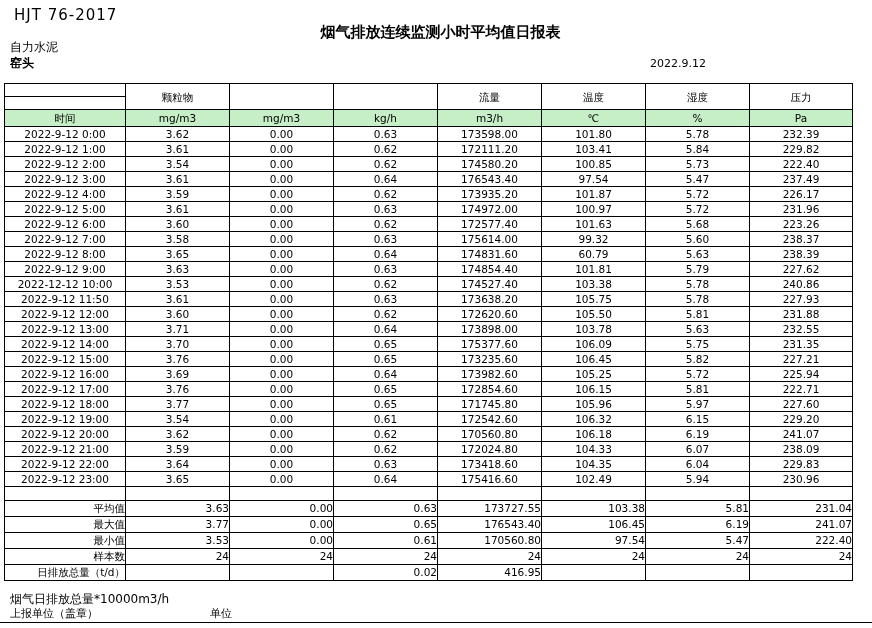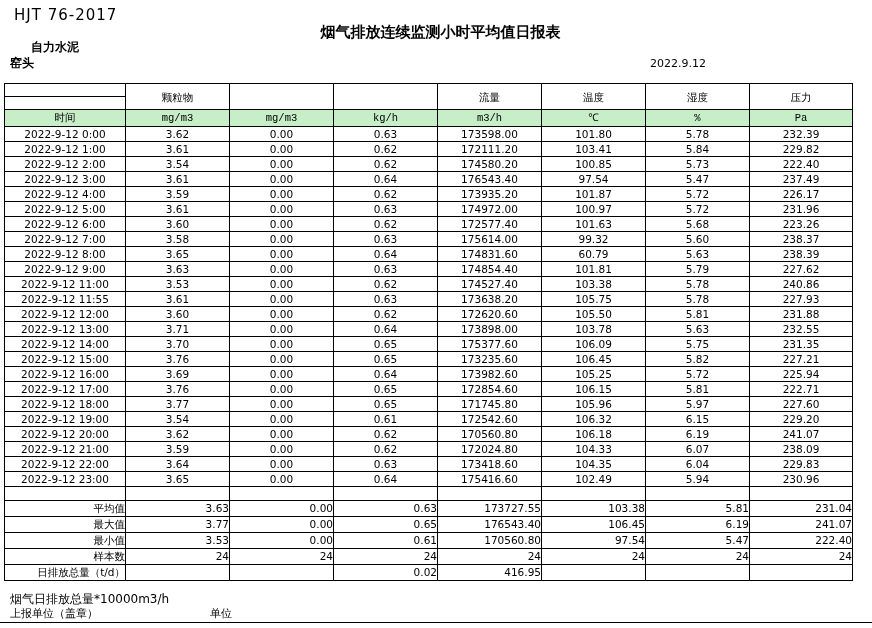--- a/index.html
+++ b/index.html
@@ -4,38 +4,38 @@
 <style>
   html,body { margin:0; padding:0; }
   body {
     width:872px; height:628px; position:relative;
     background:#ffffff; color:#000;
     font-family:"DejaVu Sans", sans-serif;
     overflow:hidden;
   }
   .doc-code { position:absolute; left:14px; top:6px; font-weight:normal; font-size:15px; letter-spacing:1px; }
   .title { position:absolute; left:0; right:0; top:23px; text-align:center; font-weight:bold; font-size:15px;margin-left:9px; }
-  .company { position:absolute; left:10px; top:39px; font-weight:bold; font-size:12px;margin-left:21px; }
+  .company { position:absolute; left:10px; top:39px; font-weight:normal; font-size:12px; }
   .location { position:absolute; left:10px; top:55px; font-weight:bold; font-size:12px; }
   .date { position:absolute; left:650px; top:57px; font-size:11px; }
 
   table.report {
     position:absolute; left:4px; top:83px; width:848px;
     border-collapse:collapse; table-layout:fixed;
     font-size:10.5px;
   }
   table.report th, table.report td {
     border:1px solid #000;
     text-align:center; vertical-align:middle;
     padding:0; font-weight:normal;
     height:14px; line-height:14px;
     overflow:hidden; white-space:nowrap;
   }
   tr.band th { height:12px; line-height:12px; }
-  tr.units th { height:16px; line-height:16px; background:var(--header-green,#c7efc7);font-family:Liberation Mono, monospace; }
+  tr.units th { height:16px; line-height:16px; background:var(--header-green,#c7efc7); }
   tr.sep td { height:13px; line-height:13px; }
   tr.summary td { height:15px; line-height:15px;text-align:right; }
 
   .note { position:absolute; left:10px; top:591px; font-size:12px; }
   .sign { position:absolute; left:10px; top:606px; font-size:11px; }
   .unit-label { position:absolute; left:170px; top:606px; font-size:11px;margin-left:40px; }
   .bottom-line { position:absolute; left:0; top:622px; width:872px; height:0; border-top:1px solid #000; }
 </style>
 </head>
 <body style="--header-green: #c7efc7;">
@@ -177,31 +177,31 @@
         <td>2022-9-12 9:00</td>
         <td>3.63</td>
         <td>0.00</td>
         <td>0.63</td>
         <td>174854.40</td>
         <td>101.81</td>
         <td>5.79</td>
         <td>227.62</td>
       </tr>
       <tr>
-        <td>2022-9-12 11:00</td>
+        <td>2022-12-12 10:00</td>
         <td>3.53</td>
         <td>0.00</td>
         <td>0.62</td>
         <td>174527.40</td>
         <td>103.38</td>
         <td>5.78</td>
         <td>240.86</td>
       </tr>
       <tr>
-        <td>2022-9-12 11:55</td>
+        <td>2022-9-12 11:50</td>
         <td>3.61</td>
         <td>0.00</td>
         <td>0.63</td>
         <td>173638.20</td>
         <td>105.75</td>
         <td>5.78</td>
         <td>227.93</td>
       </tr>
       <tr>
         <td>2022-9-12 12:00</td>

